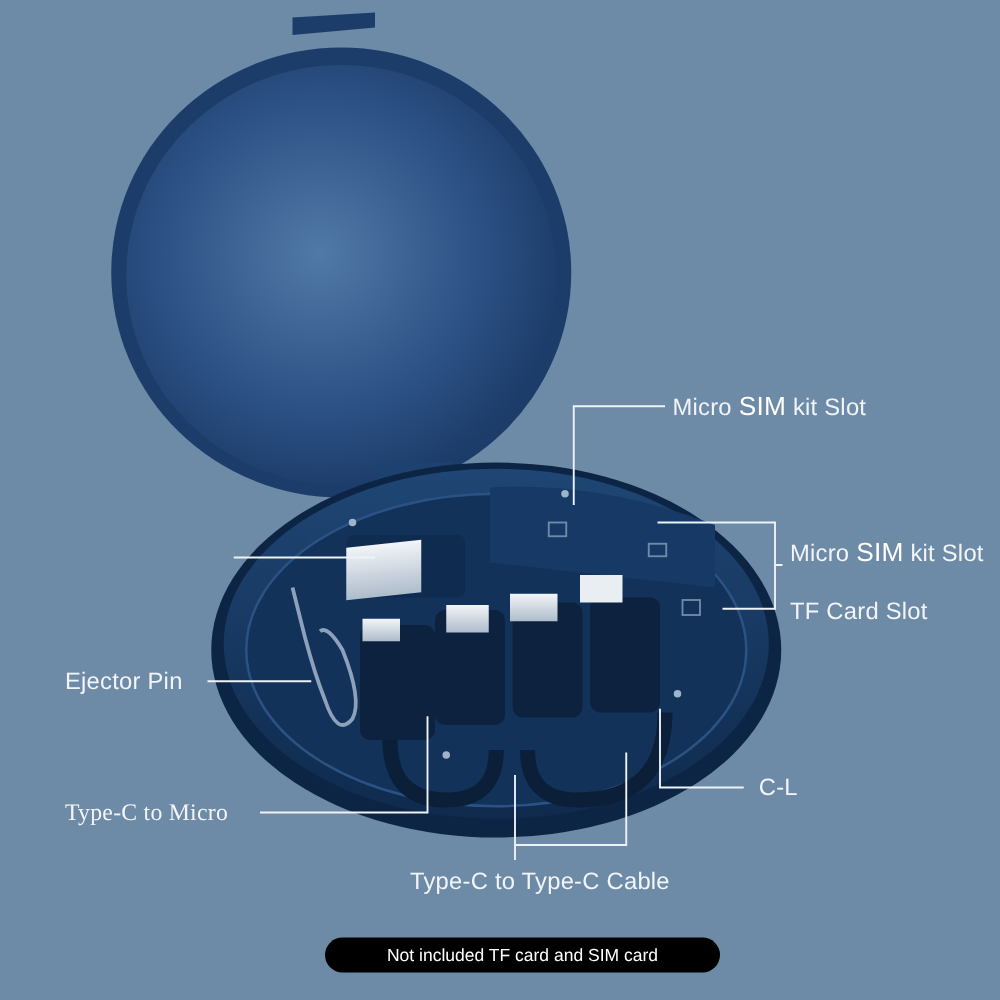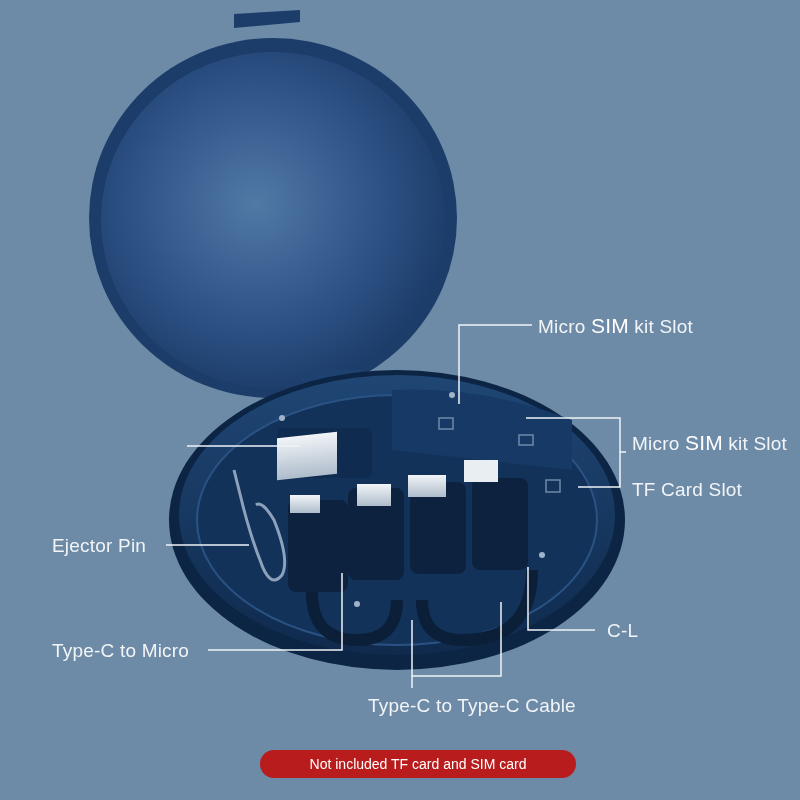--- a/index.html
+++ b/index.html
@@ -1,20 +1,20 @@
 <!DOCTYPE html>
 <html><head>
 <meta charset="utf-8">
 <style>
   html,body{margin:0;padding:0;}
   body{width:800px;height:800px;background:#6d8aa6;position:relative;overflow:hidden;font-family:"Liberation Sans",sans-serif;}
   .stage{position:absolute;left:12px;top:0;width:800px;height:604px;}
   .label{position:absolute;color:#f2f5f8;font-size:19px;white-space:nowrap;letter-spacing:0.2px;}
   .label b{font-weight:normal;color:#ffffff;font-size:21px;}
-  .badge{position:absolute;left:248px;top:750px;width:316px;height:28px;border-radius:14px;background:#b91c1c;color:#fff;font-size:14px;display:flex;align-items:center;justify-content:center;}
+  .badge{position:absolute;left:248px;top:750px;width:316px;height:28px;border-radius:14px;background:#000000;color:#fff;font-size:14px;display:flex;align-items:center;justify-content:center;}
 </style>
 </head>
 <body>
 
 <div class="stage">
 <svg width="800" height="800" viewBox="0 0 800 800">
   <defs>
     <radialGradient id="lidGrad" cx="0.45" cy="0.45" r="0.6">
       <stop offset="0" stop-color="#5179a6"></stop>
       <stop offset="0.6" stop-color="#2d5286"></stop>
@@ -82,18 +82,18 @@
     <polyline points="516,567 516,630 583,630"></polyline>
     <polyline points="400,620 400,676 489,676 489,602"></polyline>
     <line x1="400" y1="676" x2="400" y2="688"></line>
   </g>
 </svg>
 
 <div class="label" style="left:526px;top:314px;"><span>Micro </span><b>SIM</b><span> kit Slot</span></div>
 <div class="label" style="left:620px;top:431px;"><span>Micro </span><b>SIM</b><span> kit Slot</span></div>
 <div class="label" style="left:620px;top:456px;margin-top:23px;">TF Card Slot</div>
 <div class="label" style="left:40px;top:535px;">Ejector Pin</div>
-<div class="label" style="left:40px;top:640px;">Type-C to Micro</div>
+<div class="label" style="left:40px;top:640px;font-family:Liberation Serif, serif;">Type-C to Micro</div>
 <div class="label" style="left:595px;top:620px;">C-L</div>
-<div class="label" style="left:316px;top:695px;margin-left:40px;">Type-C to Type-C Cable</div>
+<div class="label" style="left:316px;top:695px;">Type-C to Type-C Cable</div>
 
 <div class="badge">Not included TF card and SIM card</div>
 </div>
 
 </body></html>

